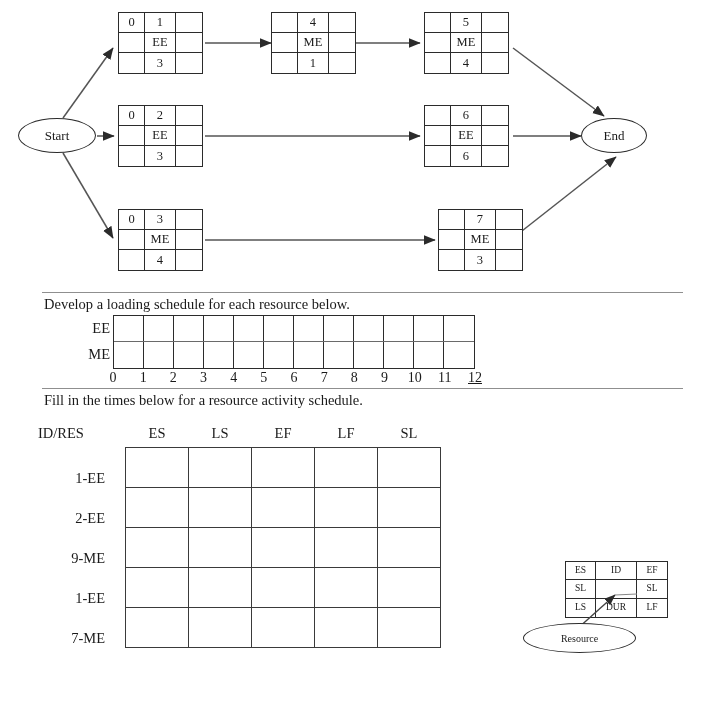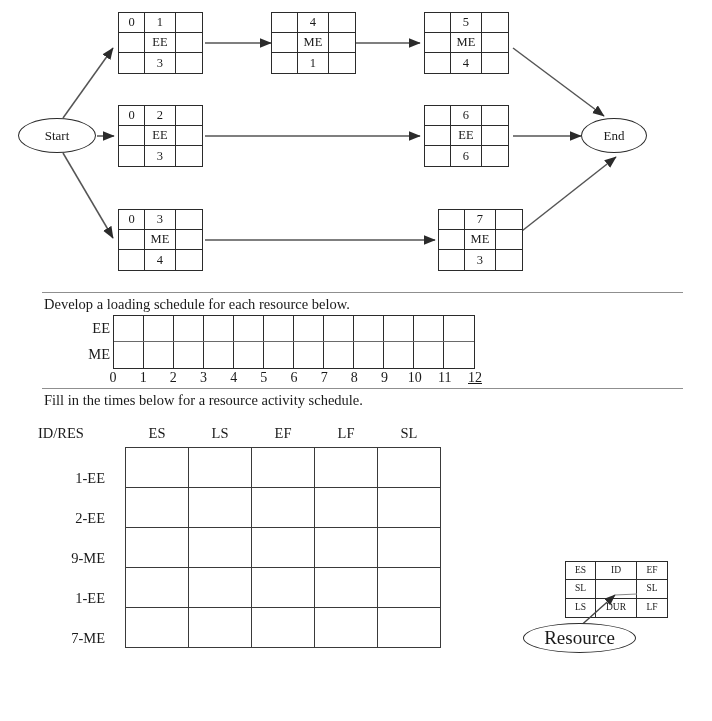--- a/index.html
+++ b/index.html
@@ -421,17 +421,17 @@
   <svg id="legend-svg" viewBox="0 0 200 125" xmlns="http://www.w3.org/2000/svg">
     <defs>
       <marker id="ah2" markerWidth="9" markerHeight="9" refX="7.5" refY="3.2" orient="auto" markerUnits="strokeWidth">
         <path d="M0,0 L8,3.2 L0,6.4 Z" fill="#2b2b2b"></path>
       </marker>
     </defs>
     <path d="M 62,93 L 110,50" stroke="#444" stroke-width="1.4" fill="none" marker-end="url(#ah2)"></path>
     <path d="M 110,50 L 132,49" stroke="#888" stroke-width="1.2" fill="none"></path>
   </svg>
 
-  <div class="ellipse" style="left:523px; top:623px; width:113px; height:30px; font-size:19px;">
+  <div class="ellipse" style="left:523px; top:623px; width:113px; height:30px; font-size:10px;">
     <span>Resource</span>
   </div>
 
 </div>
 
 </body></html>

